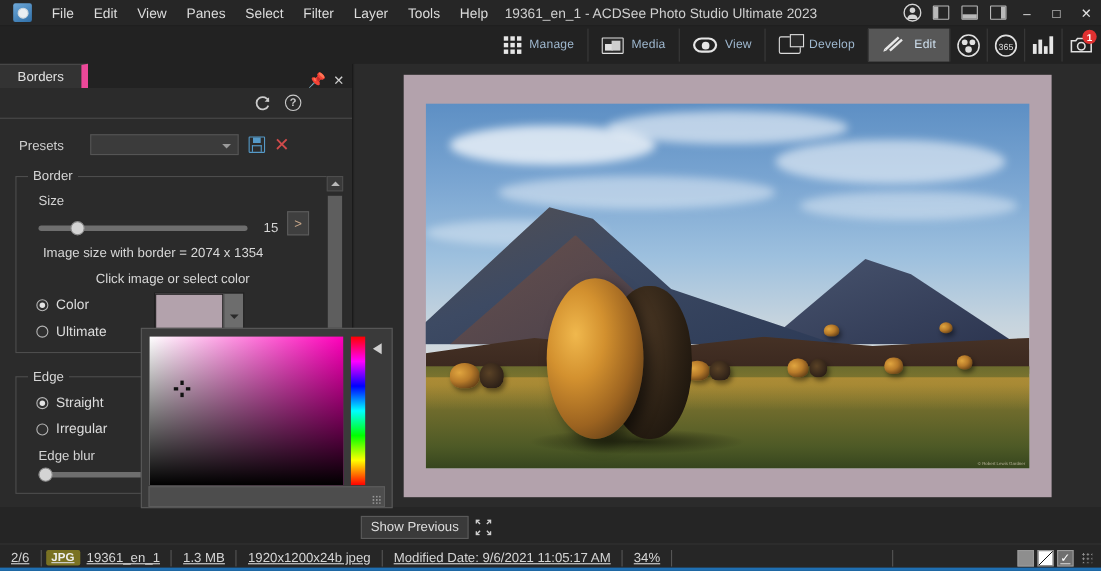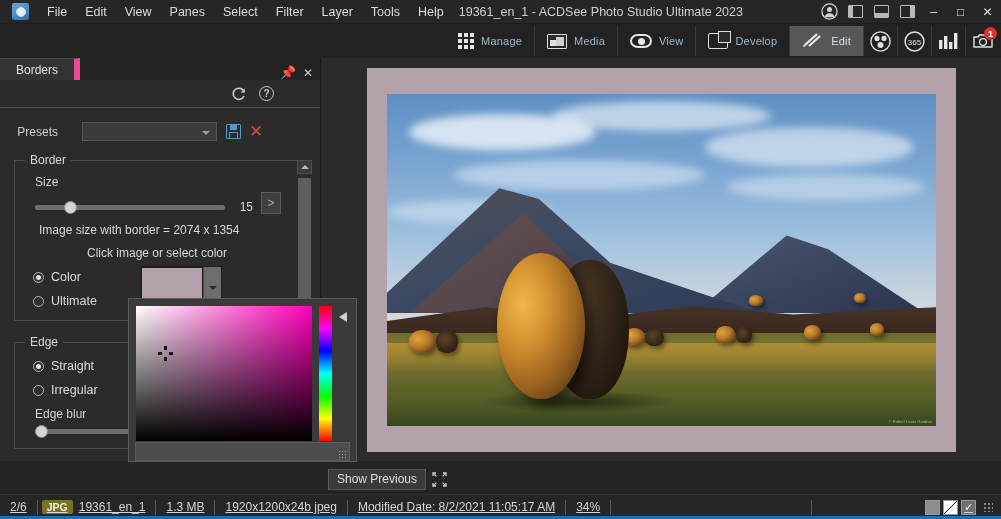--- a/index.html
+++ b/index.html
@@ -551,21 +551,21 @@
   <div class="statusbar">
     <span class="sb-item">2/6</span>
     <span class="sb-sep"></span>
     <span class="jpgbadge">JPG</span>
     <span class="sb-item" style="padding-left:2px;">19361_en_1</span>
     <span class="sb-sep"></span>
     <span class="sb-item">1.3 MB</span>
     <span class="sb-sep"></span>
     <span class="sb-item">1920x1200x24b jpeg</span>
     <span class="sb-sep"></span>
-    <span class="sb-item">Modified Date: 8/2/2021 11:05:17 AM</span>
+    <span class="sb-item">Modified Date: 9/6/2021 11:05:17 AM</span>
     <span class="sb-sep"></span>
     <span class="sb-item">34%</span>
     <span class="sb-sep"></span>
     <span class="sb-sep" style="margin-left:200px;"></span>
     <span class="sb-right">
       <span class="sb-ico solid"></span>
       <span class="sb-ico split"></span>
       <span class="sb-ico check">✓</span>
       <span class="sb-grip"></span>
     </span>

